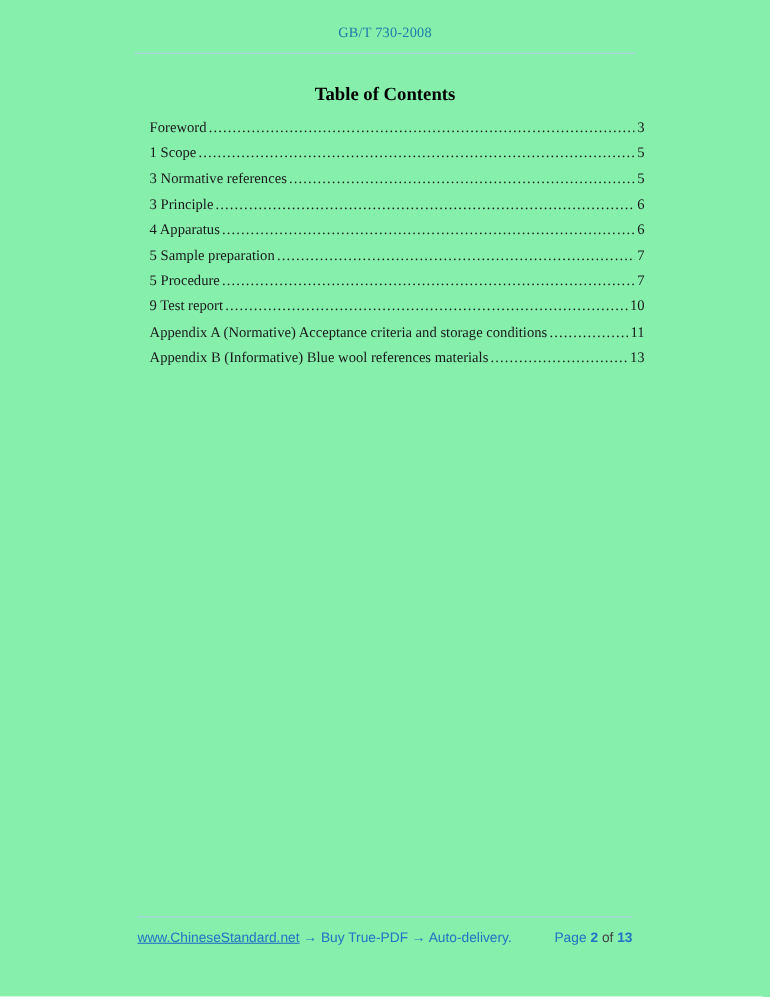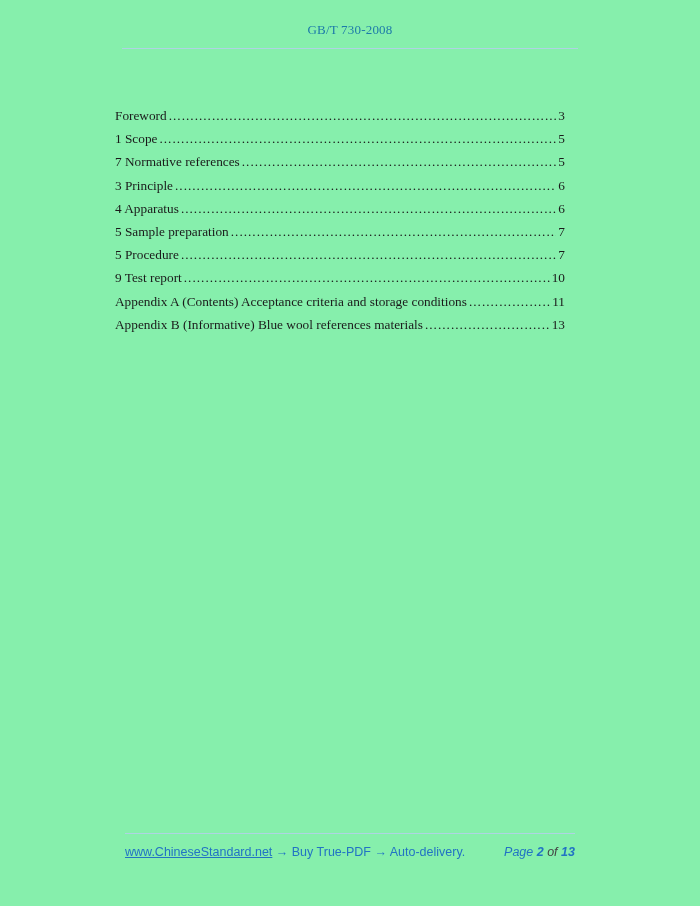--- a/index.html
+++ b/index.html
@@ -50,21 +50,21 @@
     font-size: 17px;
     font-weight: bold;
     color: #000000;
     font-family: "Liberation Serif", serif;
   }
 
   
   .toc {
     position: absolute;
     top: 108px;
-    left: 115px;
+    left: 136px;
     width: 450px;
   }
   .toc-row {
     display: flex;
     align-items: baseline;
     font-size: 13.3px;
     height: 23.2px;
     white-space: nowrap;
   }
   .toc-label {
@@ -105,57 +105,57 @@
     color: #2273c4;
   }
   .footer-link {
     color: #2273c4;
     text-decoration: underline;
     cursor: pointer;
   }
   .footer-rest { color: #2273c4; }
   .footer-right {
     color: #2273c4;
-    font-style: italic;
   }
   .footer-right .pg-num {
     font-weight: bold;
   }
   .footer-right .pg-of {
     color: #444444;
     font-weight: normal;
   }
 </style>
 </head>
 <body>
 
 <div class="page">
 
   <div class="doc-header">
     <div class="header-text">GB/T 730-2008</div>
     <hr class="rule">
   </div>
 
+  <div class="page-title">Table of Contents</div>
 
   <div class="toc">
 
     <div class="toc-row">
       <span class="toc-label">Foreword</span>
       <span class="toc-dots"></span>
       <span class="toc-page">3</span>
     </div>
 
     <div class="toc-row">
       <span class="toc-label">1 Scope</span>
       <span class="toc-dots"></span>
       <span class="toc-page">5</span>
     </div>
 
     <div class="toc-row">
-      <span class="toc-label">7 Normative references</span>
+      <span class="toc-label">3 Normative references</span>
       <span class="toc-dots"></span>
       <span class="toc-page">5</span>
     </div>
 
     <div class="toc-row">
       <span class="toc-label">3 Principle</span>
       <span class="toc-dots"></span>
       <span class="toc-page">6</span>
     </div>
 
@@ -177,21 +177,21 @@
       <span class="toc-page">7</span>
     </div>
 
     <div class="toc-row">
       <span class="toc-label">9 Test report</span>
       <span class="toc-dots"></span>
       <span class="toc-page">10</span>
     </div>
 
     <div class="toc-row">
-      <span class="toc-label">Appendix A (Contents) Acceptance criteria and storage conditions</span>
+      <span class="toc-label">Appendix A (Normative) Acceptance criteria and storage conditions</span>
       <span class="toc-dots"></span>
       <span class="toc-page">11</span>
     </div>
 
     <div class="toc-row">
       <span class="toc-label">Appendix B (Informative) Blue wool references materials</span>
       <span class="toc-dots"></span>
       <span class="toc-page">13</span>
     </div>
 

